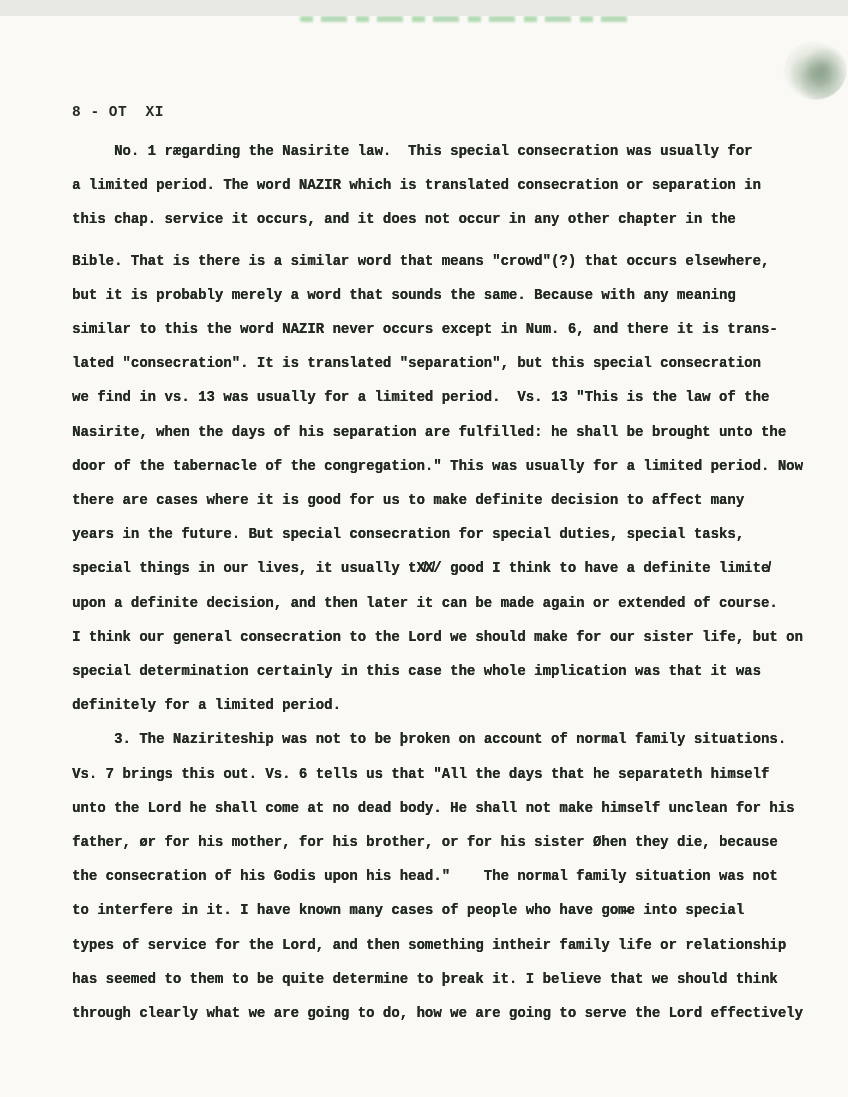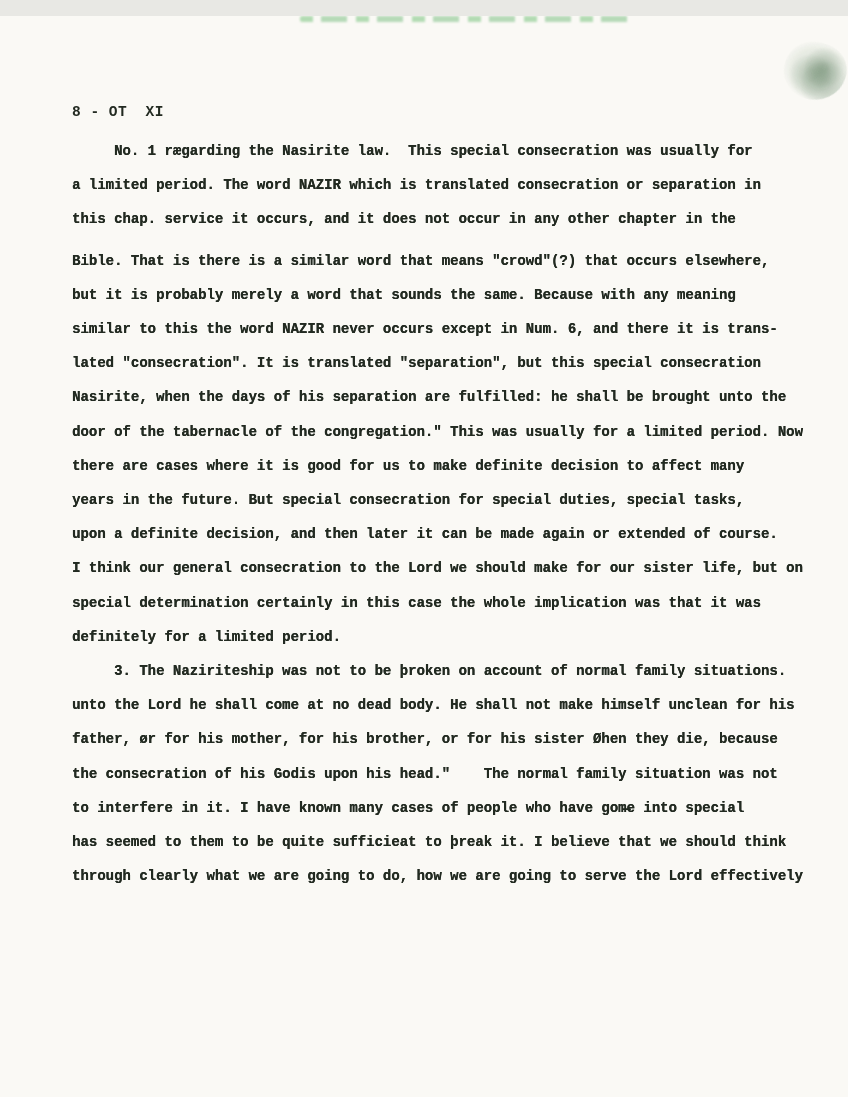--- a/index.html
+++ b/index.html
@@ -83,29 +83,33 @@
   <div class="corner-smudge"></div>
   <div class="page-header">8 - OT  XI</div>
   <div class="doc-body">
       <div class="line">     No. 1 rægarding the Nasirite law.  This special consecration was usually for</div>
       <div class="line">a limited period. The word NAZIR which is translated consecration or separation in</div>
       <div class="line">this chap. service it occurs, and it does not occur in any other chapter in the</div>
       <div class="line">Bible. That is there is a similar word that means "crowd"(?) that occurs elsewhere,</div>
       <div class="line">but it is probably merely a word that sounds the same. Because with any meaning</div>
       <div class="line">similar to this the word NAZIR never occurs except in Num. 6, and there it is trans-</div>
       <div class="line">lated "consecration". It is translated "separation", but this special consecration</div>
+      <div class="line">we find in vs. 13 was usually for a limited period.  Vs. 13 "This is the law of the</div>
       <div class="line">Nasirite, when the days of his separation are fulfilled: he shall be brought unto the</div>
       <div class="line">door of the tabernacle of the congregation." This was usually for a limited period. Now</div>
       <div class="line">there are cases where it is good for us to make definite decision to affect many</div>
       <div class="line">years in the future. But special consecration for special duties, special tasks,</div>
+      <div class="line">special things in our lives, it usually tX̸X̸/ good I think to have a definite limite̸</div>
       <div class="line">upon a definite decision, and then later it can be made again or extended of course.</div>
       <div class="line">I think our general consecration to the Lord we should make for our sister life, but on</div>
       <div class="line">special determination certainly in this case the whole implication was that it was</div>
       <div class="line">definitely for a limited period.</div>
       <div class="line">     3. The Naziriteship was not to be þroken on account of normal family situations.</div>
+      <div class="line">Vs. 7 brings this out. Vs. 6 tells us that "All the days that he separateth himself</div>
       <div class="line">unto the Lord he shall come at no dead body. He shall not make himself unclean for his</div>
       <div class="line">father, ør for his mother, for his brother, or for his sister Øhen they die, because</div>
       <div class="line">the consecration of his Godis upon his head."    The normal family situation was not</div>
       <div class="line">to interfere in it. I have known many cases of people who have gom̶e into special</div>
-      <div class="line">has seemed to them to be quite sufficieat to þreak it. I believe that we should think</div>
+      <div class="line">types of service for the Lord, and then something intheir family life or relationship</div>
+      <div class="line">has seemed to them to be quite determine to þreak it. I believe that we should think</div>
       <div class="line">through clearly what we are going to do, how we are going to serve the Lord effectively</div>
     </div>
 </div>
 
 </body></html>

